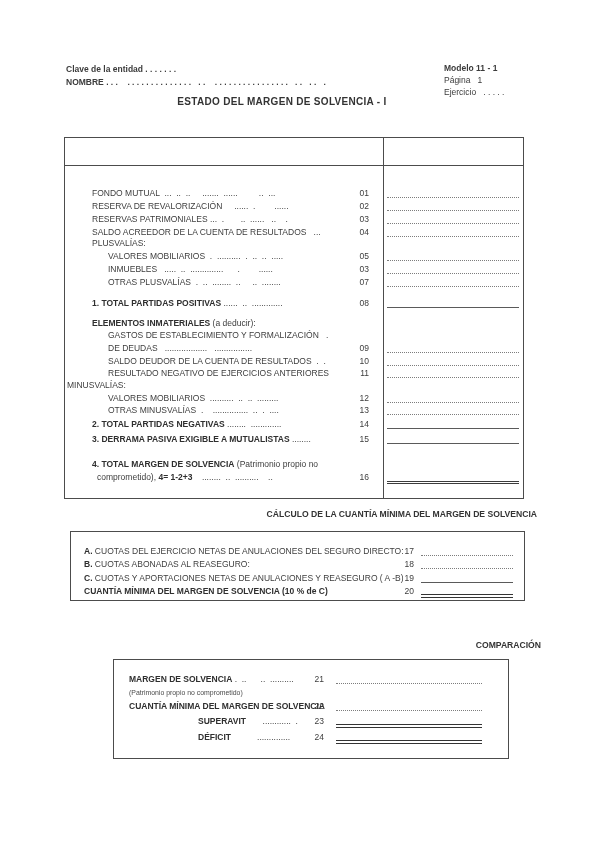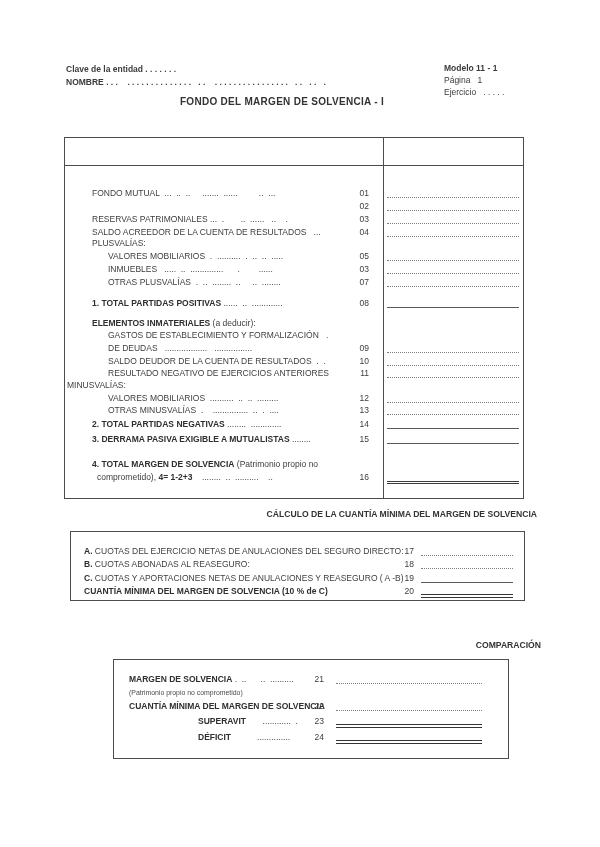--- a/index.html
+++ b/index.html
@@ -49,28 +49,28 @@
 </head>
 <body>
 
 <div class="abs hdr-left pre" style="top:64px">Clave de la entidad . . . . . . .</div>
 <div class="abs hdr-left pre" style="top:77px">NOMBRE . . .    . . . . . . . . . . . . . .   . .    . . . . . . . . . . . . . . . .   . .   . .   .</div>
 
 <div class="abs hdr-right pre" style="top:63px;font-weight:bold">Modelo 11 - 1</div>
 <div class="abs hdr-right pre" style="top:75px">Página   1</div>
 <div class="abs hdr-right pre" style="top:87px">Ejercicio   . . . . .</div>
 
-<div class="abs title">FONDO DEL MARGEN DE SOLVENCIA - I</div>
+<div class="abs title">ESTADO DEL MARGEN DE SOLVENCIA - I</div>
 
 <div class="box t1">
   <div class="vdiv"></div>
   <div class="hsep"></div>
 
   <div class="trow" style="top:49px"><span class="lbl i1"><span>FONDO MUTUAL  ...  ..  ..     .......  ......         ..  ...</span></span><span class="num">01</span><span class="ans dotted"></span></div>
-  <div class="trow" style="top:62px"><span class="num">02</span><span class="ans dotted"></span></div>
+  <div class="trow" style="top:62px"><span class="lbl i1"><span>RESERVA DE REVALORIZACIÓN     ......  .        ......</span></span><span class="num">02</span><span class="ans dotted"></span></div>
   <div class="trow" style="top:75px"><span class="lbl i1"><span>RESERVAS PATRIMONIALES ...  .       ..  ......   ..    .</span></span><span class="num">03</span><span class="ans dotted"></span></div>
   <div class="trow" style="top:88px"><span class="lbl i1"><span>SALDO ACREEDOR DE LA CUENTA DE RESULTADOS   ...</span></span><span class="num">04</span><span class="ans dotted"></span></div>
   <div class="trow" style="top:99px"><span class="lbl i1"><span>PLUSVALÍAS:</span></span></div>
   <div class="trow" style="top:112px"><span class="lbl i2"><span>VALORES MOBILIARIOS  .  ..........  .  ..  ..  .....</span></span><span class="num">05</span><span class="ans dotted"></span></div>
   <div class="trow" style="top:125px"><span class="lbl i2"><span>INMUEBLES   .....  ..  ..............      .        ......</span></span><span class="num">03</span><span class="ans dotted"></span></div>
   <div class="trow" style="top:138px"><span class="lbl i2"><span>OTRAS PLUSVALÍAS  .  ..  ........  ..     ..  ........</span></span><span class="num">07</span><span class="ans dotted"></span></div>
 
   <div class="trow" style="top:159px"><span class="lbl i1"><b>1. TOTAL PARTIDAS POSITIVAS</b><span> ......  ..  .............</span></span><span class="num">08</span><span class="ans solid"></span></div>
 
   <div class="trow" style="top:191px"><span class="lbl i2"><span>GASTOS DE ESTABLECIMIENTO Y FORMALIZACIÓN   .</span></span></div>

